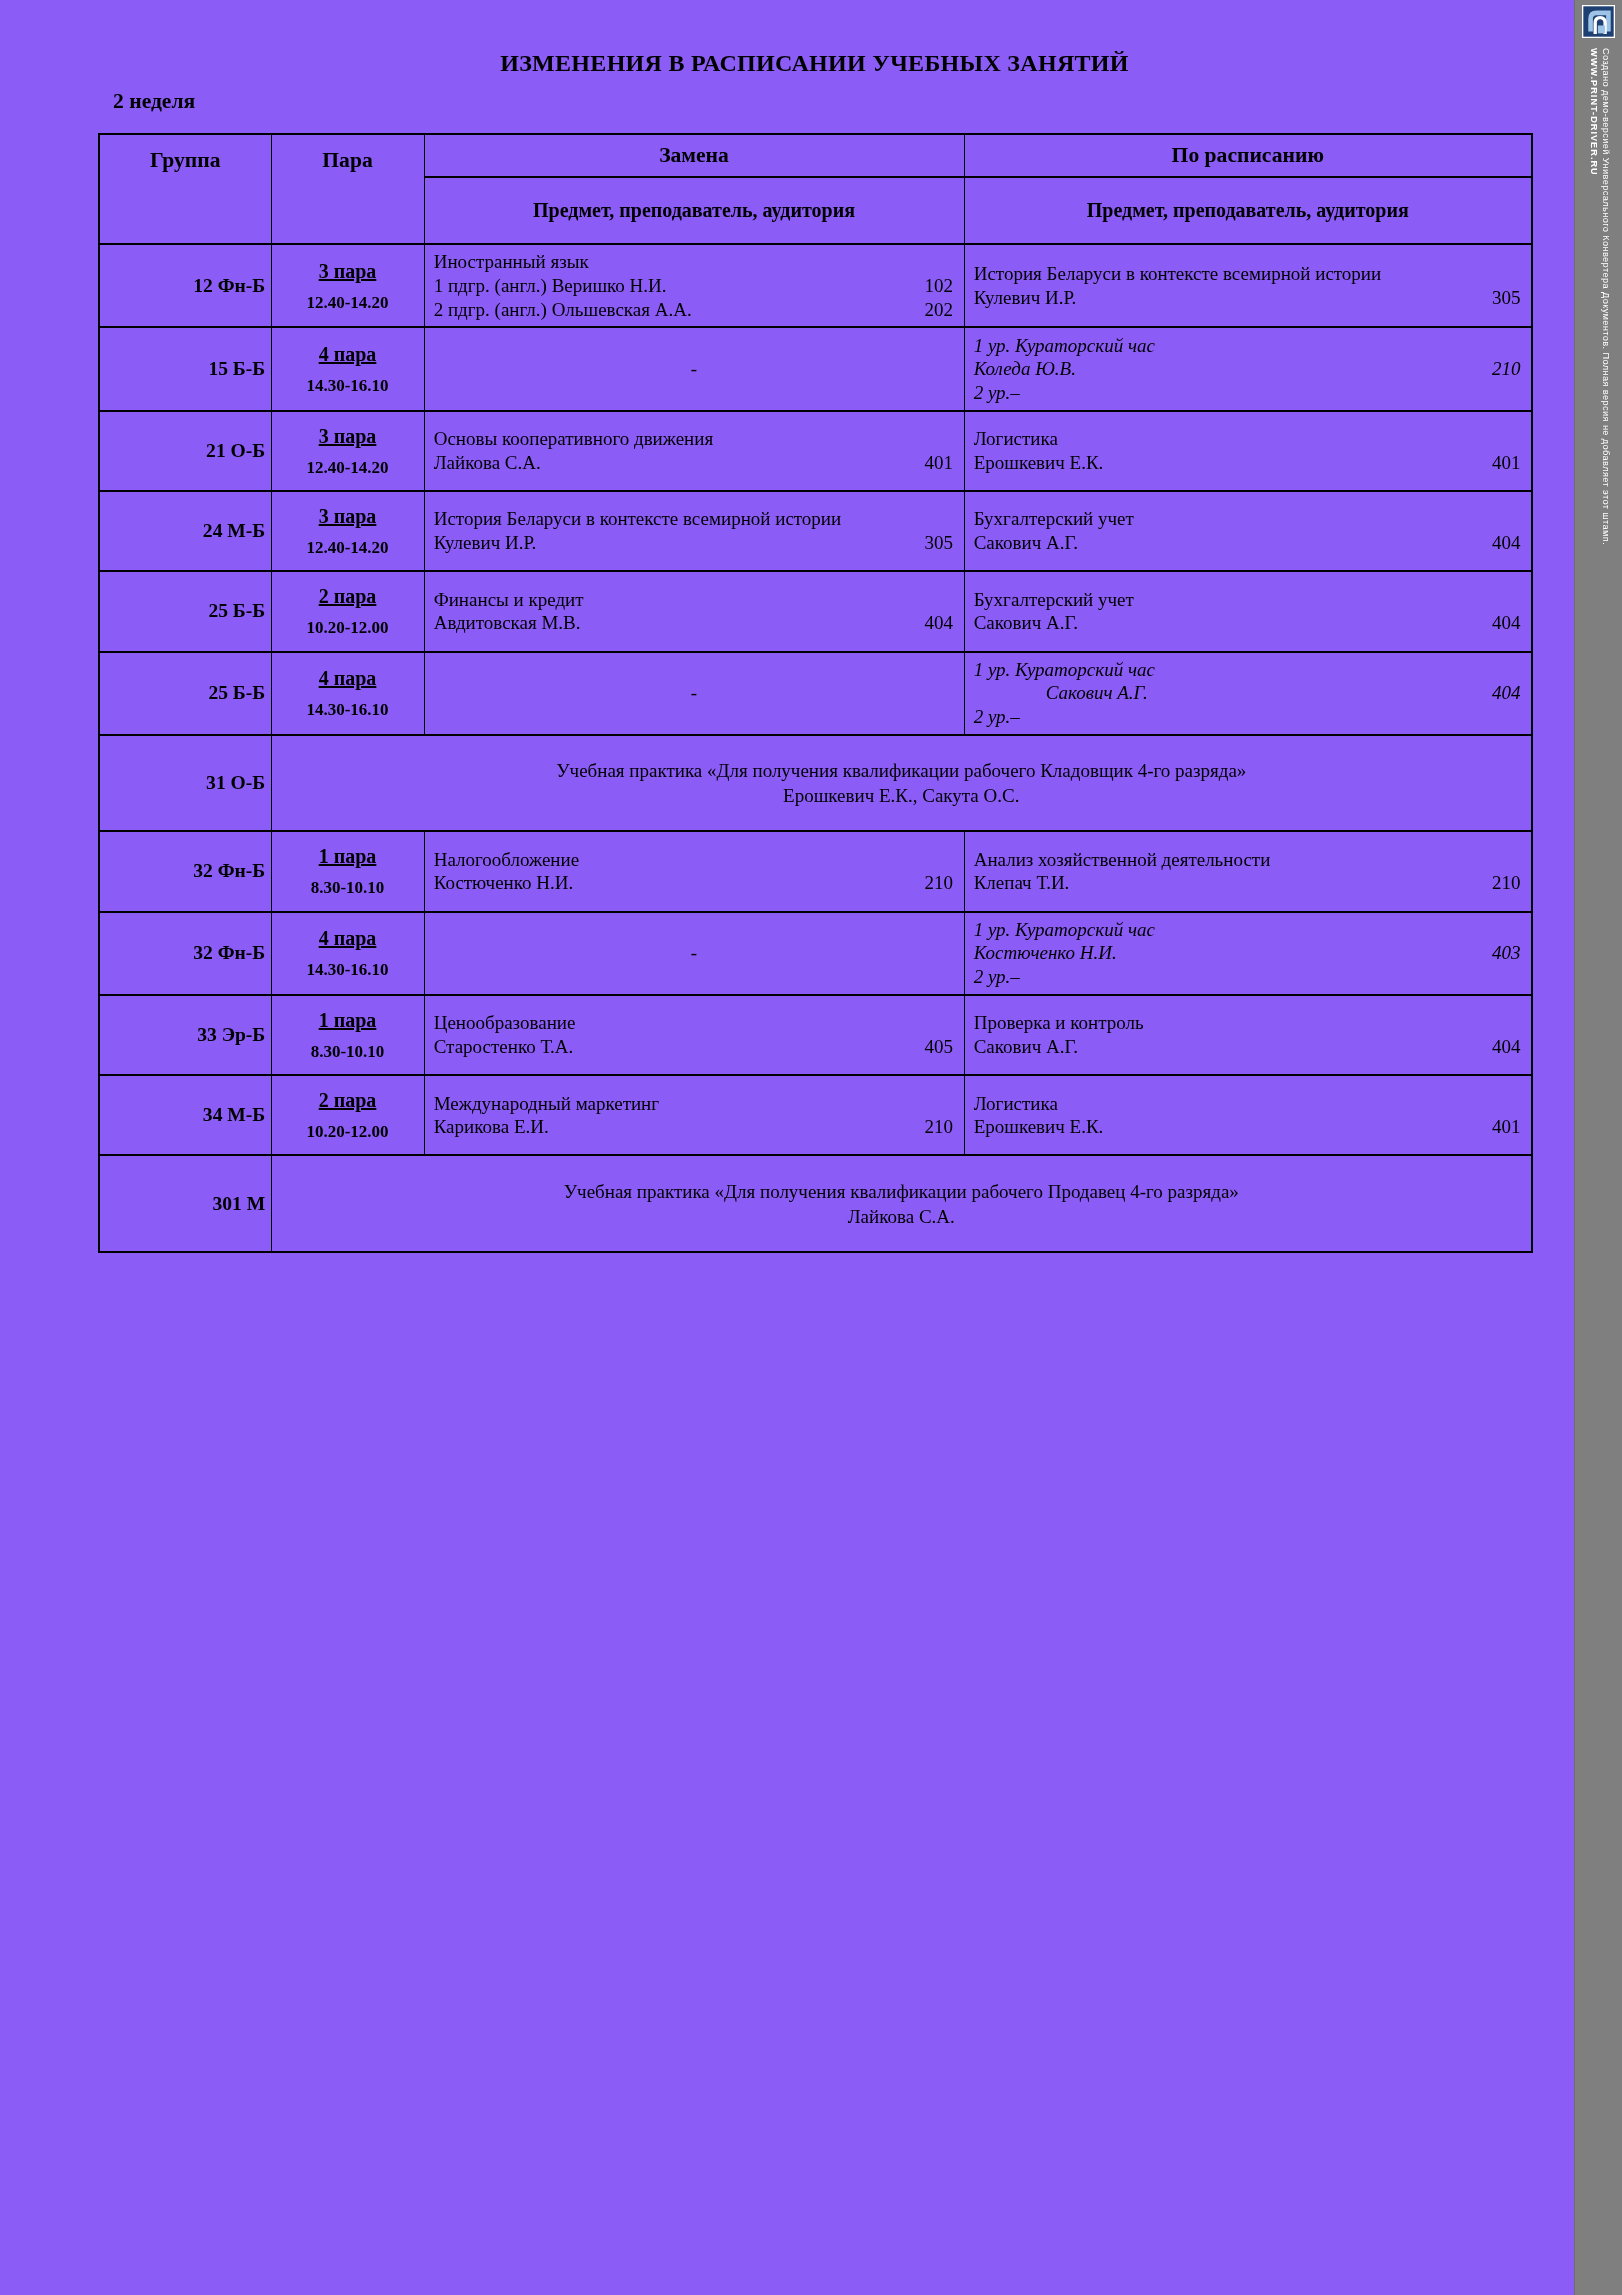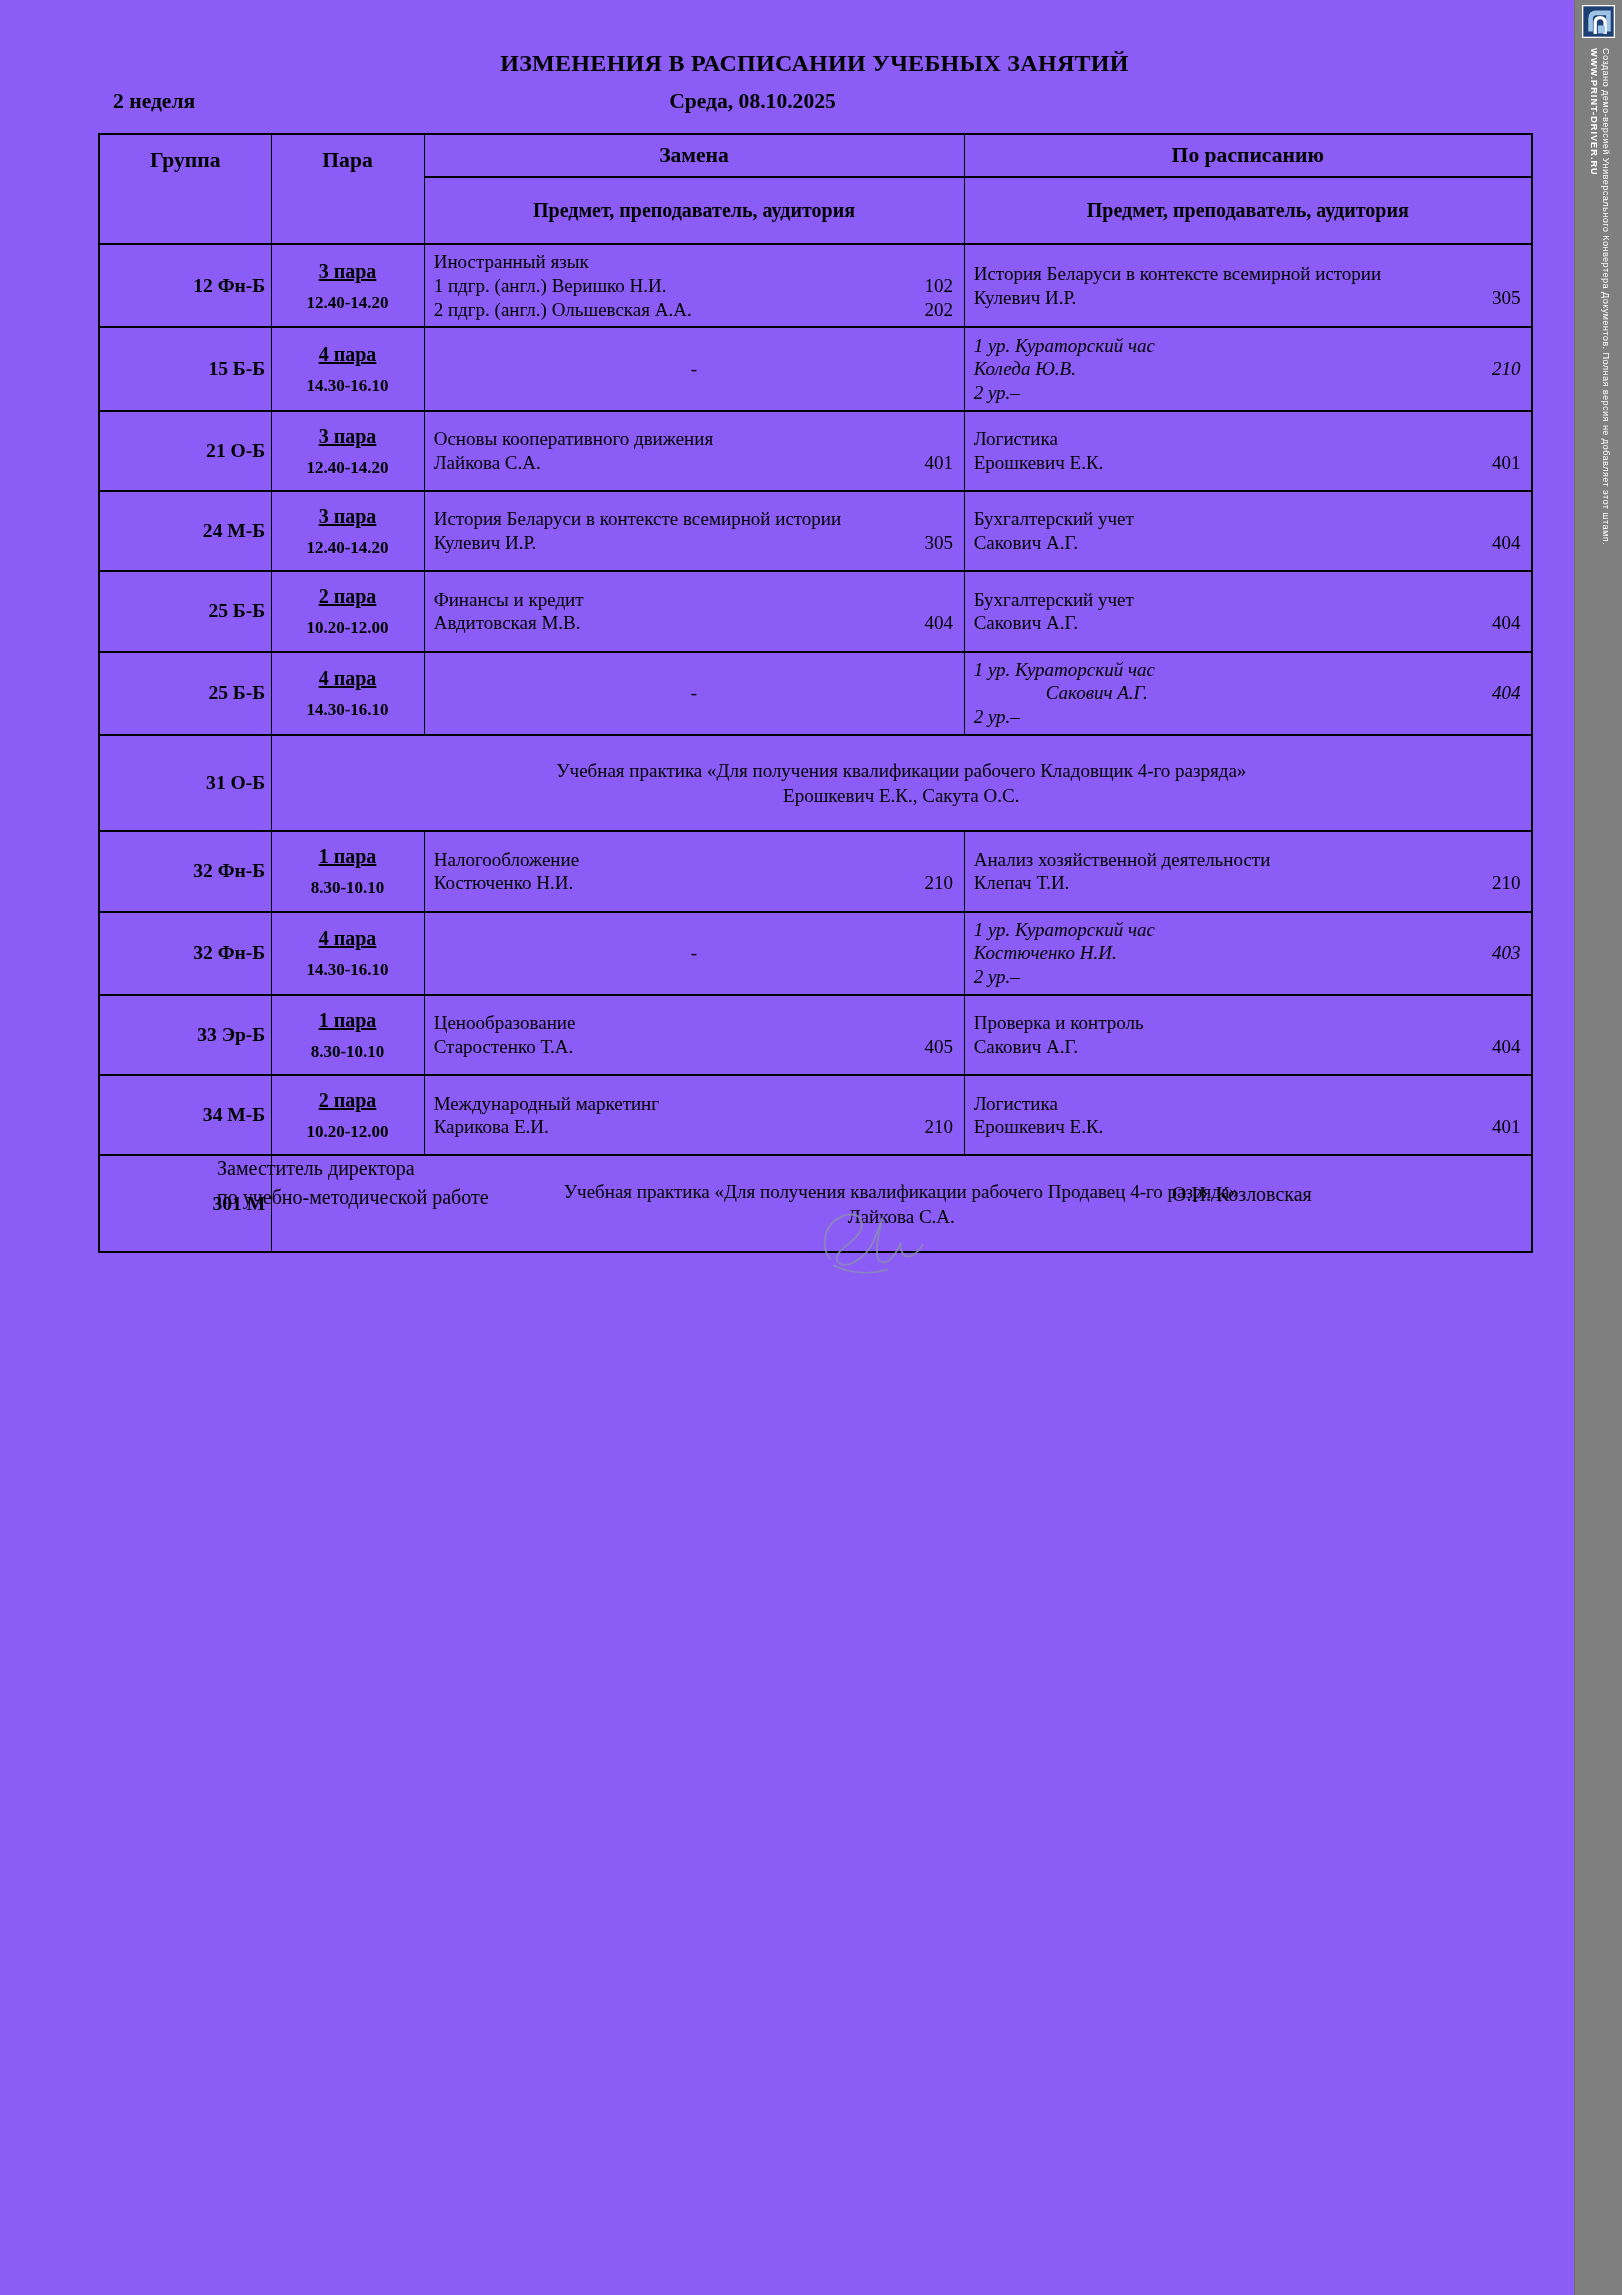--- a/index.html
+++ b/index.html
@@ -48,21 +48,20 @@
   .wm-line1{font-size:9.2px;line-height:11.8px;letter-spacing:0.4px;white-space:nowrap;}
   .wm-line2{font-size:9.2px;line-height:11.8px;font-weight:bold;letter-spacing:1px;white-space:nowrap;}
 </style>
 </head>
 <body>
 
 <div class="page">
 
   <div class="doc-title">ИЗМЕНЕНИЯ В РАСПИСАНИИ УЧЕБНЫХ ЗАНЯТИЙ</div>
   <div class="week-label">2  неделя</div>
-  <div class="date-label">Среда, 08.10.2025</div>
 
   <table class="schedule">
     <colgroup>
       <col style="width:172px">
         <col style="width:153px">
         <col style="width:540px">
         <col style="width:568px">
     </colgroup>
     <thead>
       <tr class="hrow1">
@@ -326,37 +325,20 @@
         <tr class="row">
           <td class="cell-group">301 М</td>
           <td class="cell-merged" colspan="3">
             <div class="m-line">Учебная практика «Для получения квалификации рабочего Продавец 4-го разряда»</div>
             <div class="m-line">Лайкова С.А.</div>
           </td>
         </tr>
       </tbody>
   </table>
 
-  <div class="footer">
-    <div class="footer-position">
-      <div>Заместитель директора</div>
-      <div>по учебно-методической работе</div>
-    </div>
-    <div class="signature">
-      <svg width="144" height="111" viewBox="0 0 220 170">
-        <g stroke="#8a8ab8" stroke-width="3" fill="none" stroke-linecap="round" opacity="0.85">
-          <path d="M38,118 C22,96 30,62 58,52 C86,42 96,66 78,84 C62,100 42,110 50,122 C60,136 92,118 104,92 C112,74 116,62 118,56"></path>
-          <path d="M118,56 C112,84 104,116 116,122 C128,128 140,108 146,94"></path>
-          <path d="M146,94 C146,106 150,116 160,114 C170,112 176,102 180,96"></path>
-          <path d="M44,128 C70,140 100,142 126,134"></path>
-        </g>
-      </svg>
-    </div>
-    <div class="signer-name">О.И. Козловская</div>
-  </div>
 
   <div class="wm-strip"></div>
   <div class="wm-logo">
     <svg width="33" height="33" viewBox="0 0 50 50">
       <rect x="1" y="1" width="48" height="48" fill="#1d3f72" stroke="#ffffff" stroke-width="2"></rect>
       <path d="M13 40 V21 Q13 12 22 12 H40 V40" stroke="#9dc3e6" stroke-width="7" fill="none"></path>
       <path d="M20 44 V27 Q20 19 27.5 19 Q35 19 35 27 V44" stroke="#ffffff" stroke-width="5" fill="none"></path>
       <rect x="24" y="31" width="11" height="12" fill="#9dc3e6"></rect>
     </svg>
   </div>

